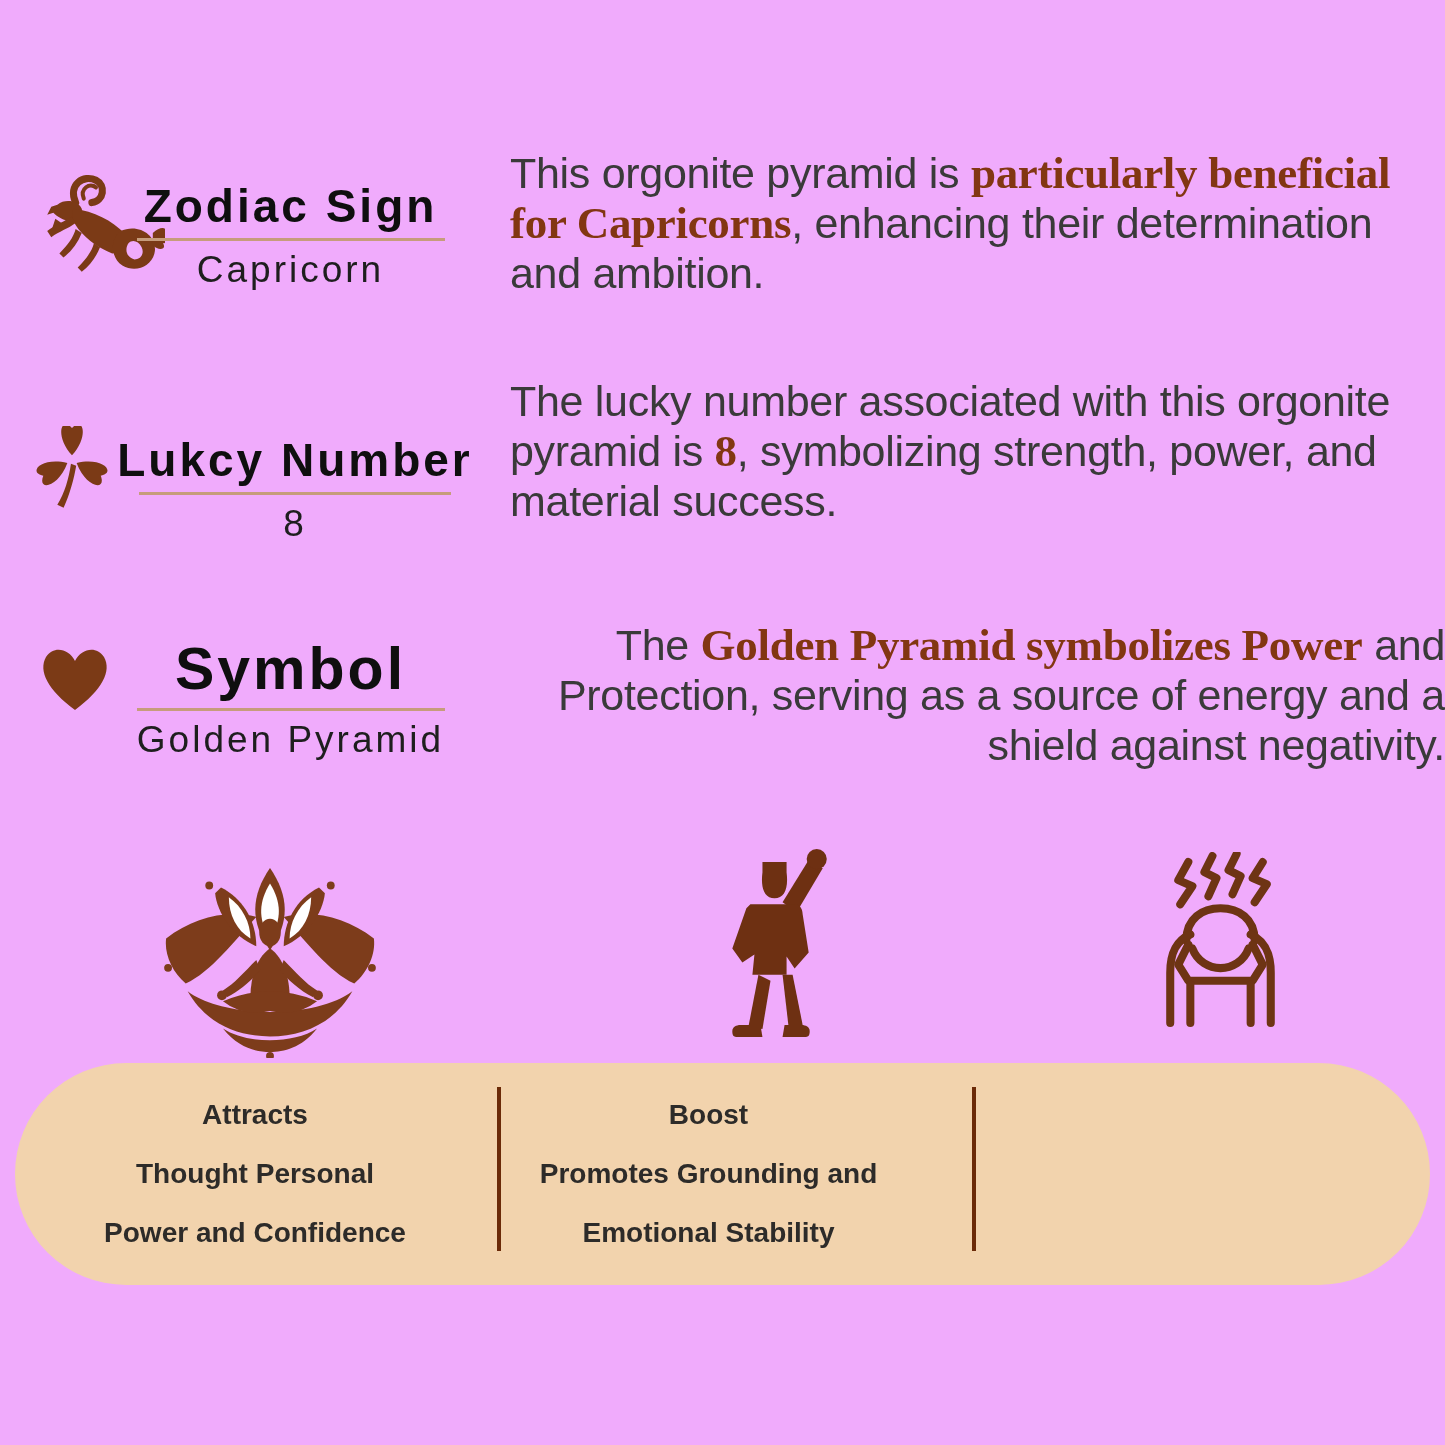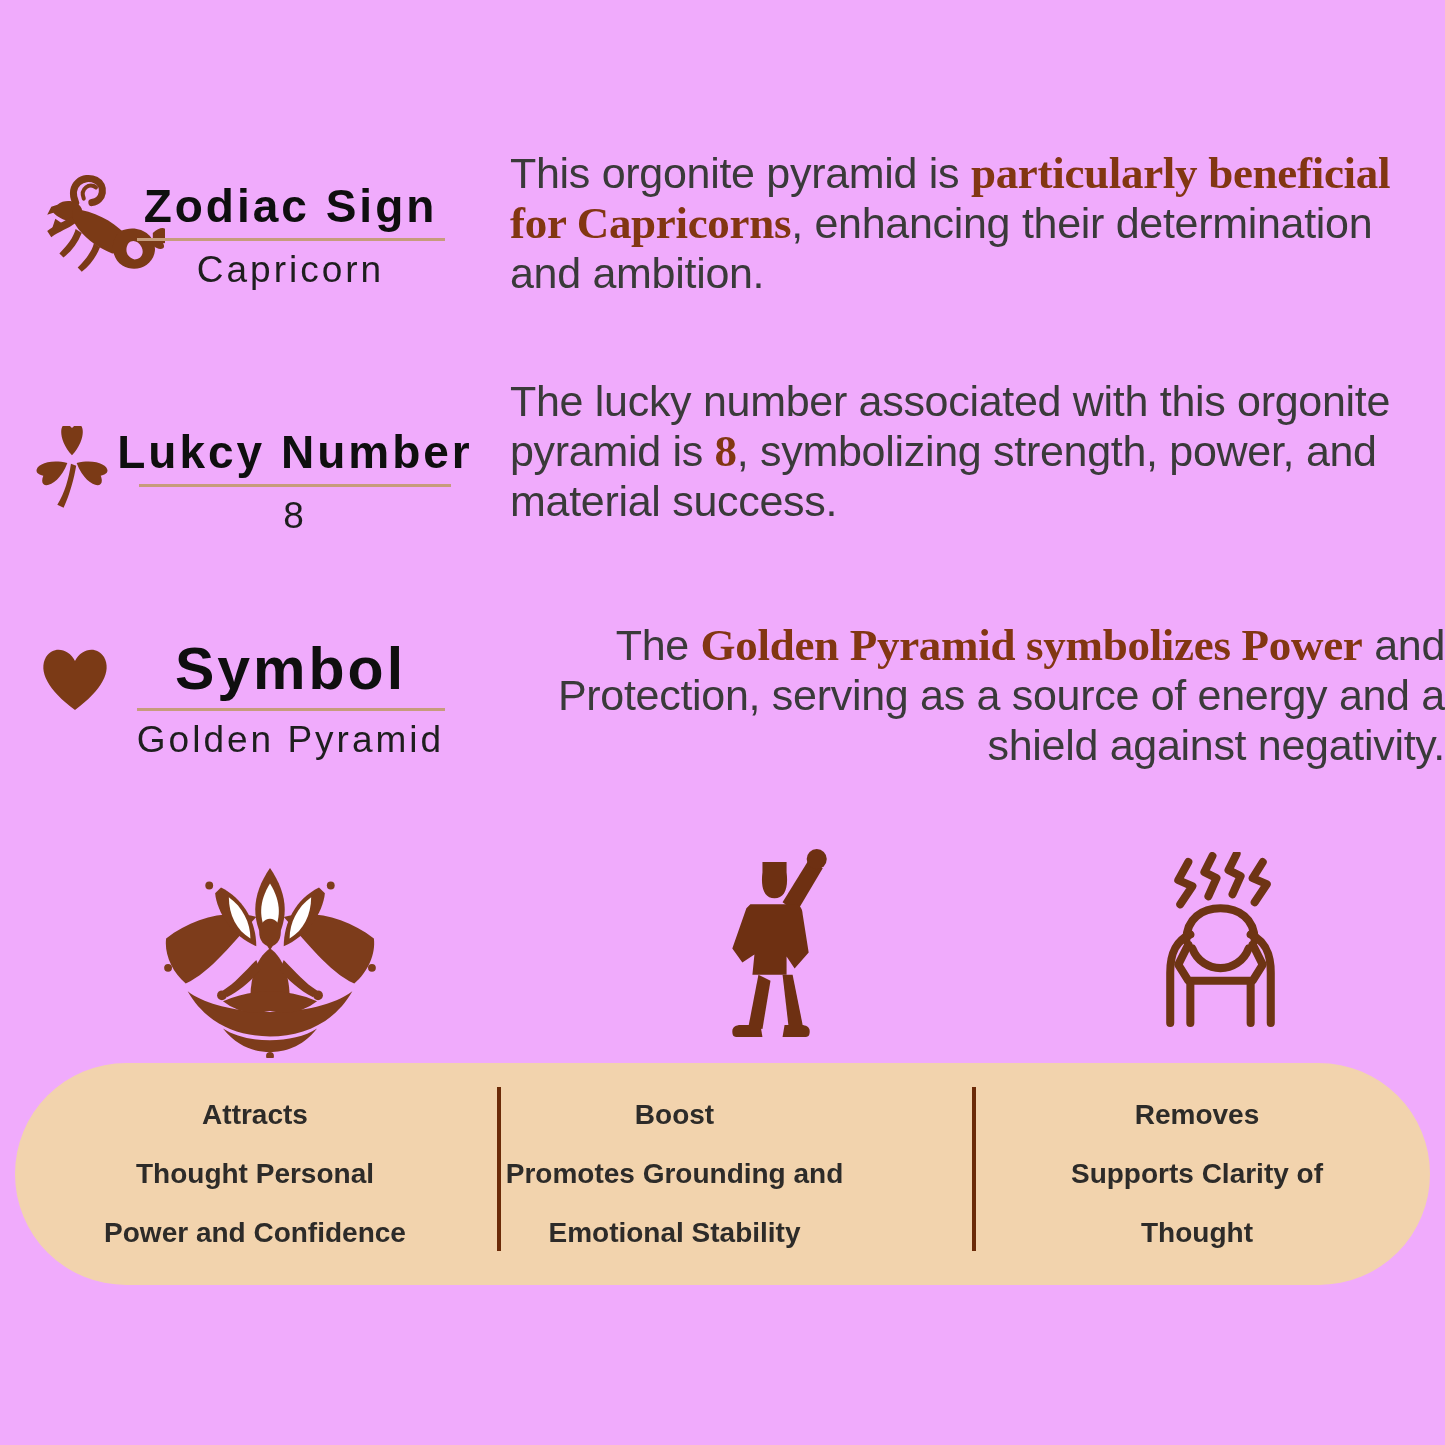--- a/index.html
+++ b/index.html
@@ -82,21 +82,21 @@
           <g transform="translate(37,33) rotate(-118) translate(0,-17)">
             <path d="M0,12 C-17,-7 -10,-26 0,-14 C10,-26 17,-7 0,12 Z"></path>
           </g>
           <g transform="translate(37,33) rotate(118) translate(0,-17)">
             <path d="M0,12 C-17,-7 -10,-26 0,-14 C10,-26 17,-7 0,12 Z"></path>
           </g>
           <path d="M36,36 C34,50 30,64 23,75 L29,78 C35,65 39,50 41,38 Z"></path>
         </g>
       </svg>
     </span>
-    <div class="f-text" style="left:100px;top:4px;width:390px;">
+    <div class="f-text" style="left:100px;top:12px;width:390px;">
       <div class="f-title" style="font-size:46px;">Lukcy Number</div>
       <div class="f-underline" style="width:312px;"></div>
       <div class="f-value" style="font-size:37px;">8</div>
     </div>
   </section>
 
   <section class="feature" style="top:638px;height:130px;">
     <span class="f-icon" style="left:36px;top:6px;">
       <svg width="78" height="70" viewBox="0 0 78 70">
         <path fill="#7b3a16" d="M39,66 C12,46 2,27 10,13 C18,1 33,5 39,17 C45,5 60,1 68,13 C76,27 66,46 39,66 Z"></path>
@@ -184,26 +184,21 @@
   <div class="panel">
     <div class="divider" style="left:482px;"></div>
     <div class="divider" style="left:957px;"></div>
 
     <div class="b-col" style="left:20px;width:440px;">
       <div class="b-line">Attracts</div>
       <div class="b-line">Thought Personal</div>
       <div class="b-line">Power and Confidence</div>
     </div>
 
-    <div class="b-col" style="left:470px;width:379px;">
+    <div class="b-col" style="left:504px;width:379px;">
       <div class="b-line">Boost</div>
       <div class="b-line">Promotes Grounding and</div>
       <div class="b-line">Emotional Stability</div>
     </div>
 
-    <div class="b-col" style="left:957px;width:450px;">
-      <div class="b-line">Removes</div>
-      <div class="b-line">Supports Clarity of</div>
-      <div class="b-line">Thought</div>
-    </div>
   </div>
 
 </div>
 
 </body></html>

